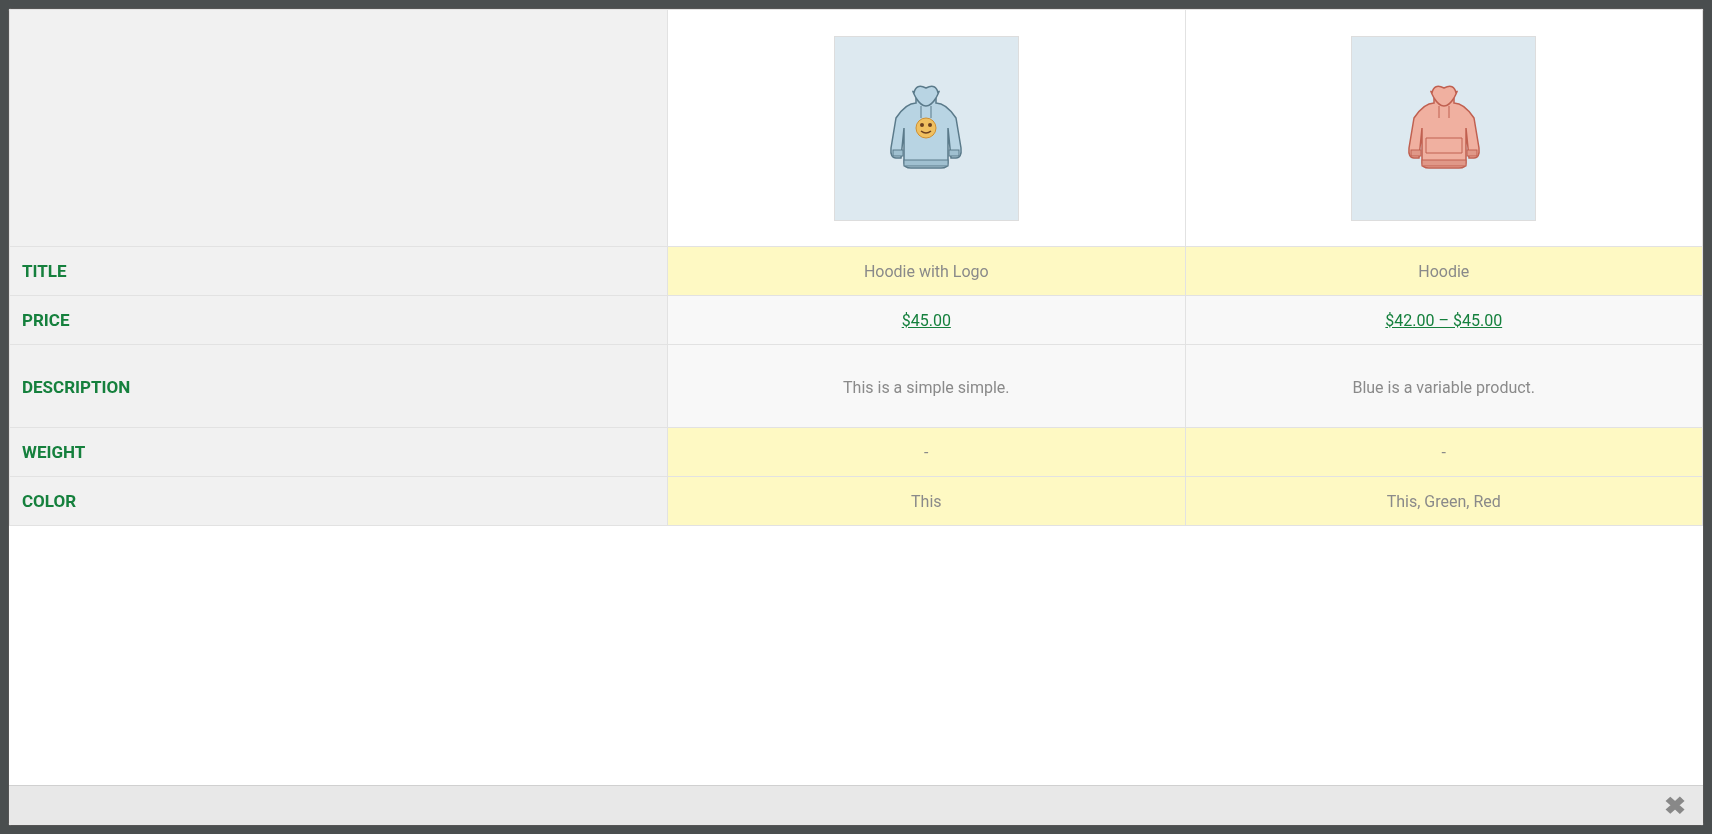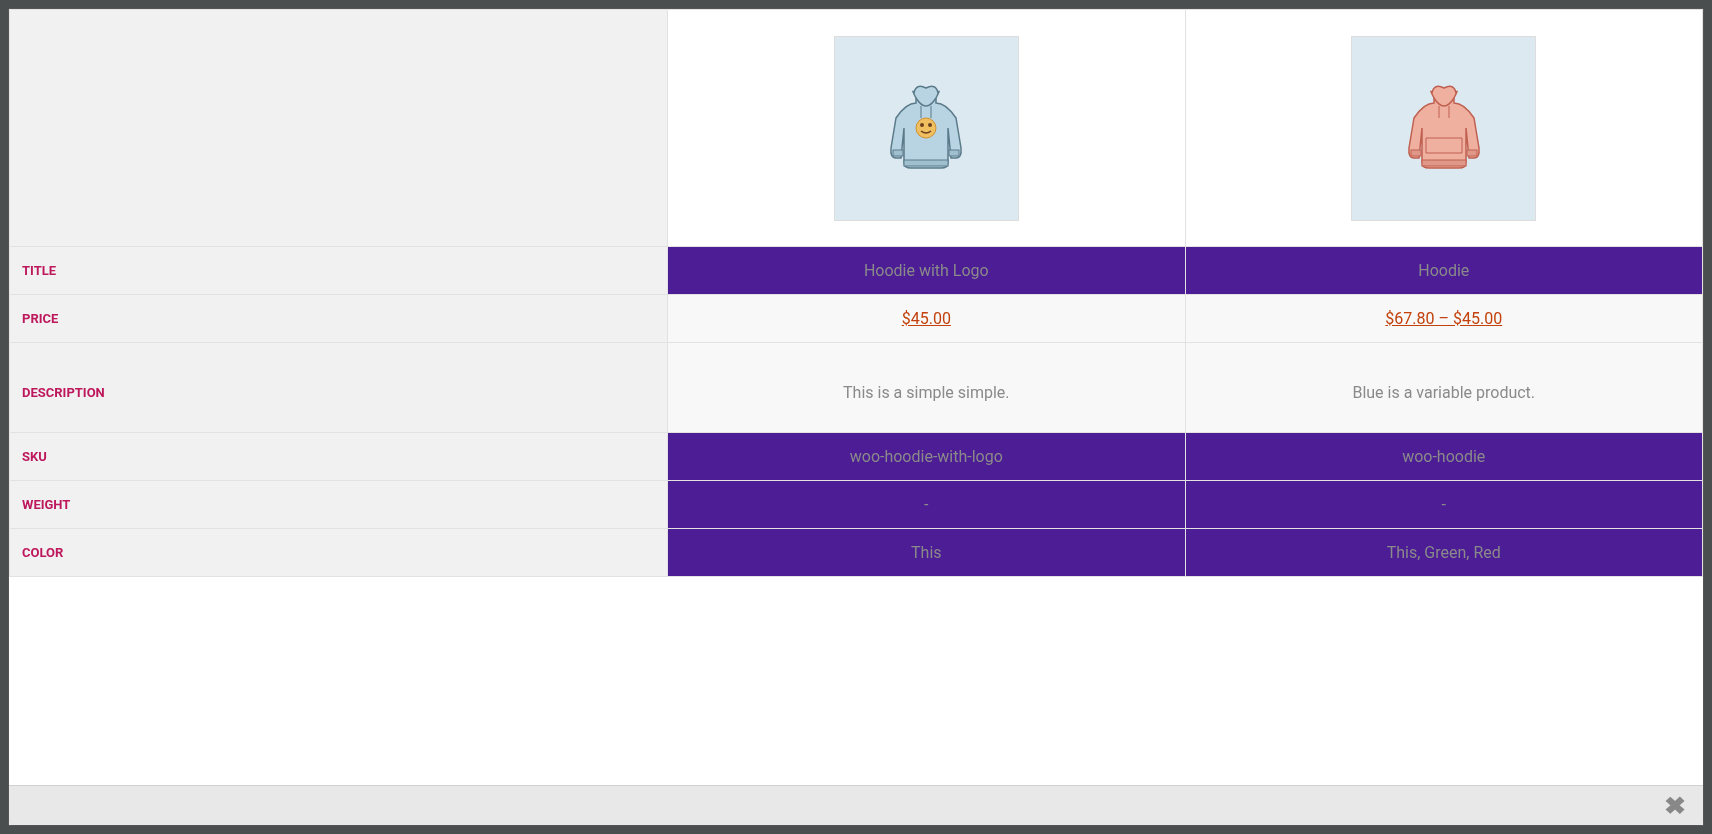--- a/index.html
+++ b/index.html
@@ -56,31 +56,31 @@
     }
     .compare-table td, .compare-table th {
       border: 1px solid #e2e2e2;
       padding: 14px 12px;
       vertical-align: middle;
     }
     .compare-table .label-col {
       width: 585px;
       background: #f1f1f1;
       font-weight: 700;
-      font-size: 13px;
-      color: #be185d;
+      font-size: 17px;
+      color: #15803d;
       text-transform: uppercase;
       text-align: left;
     }
     .compare-table .product-col {
       width: 460px;
       text-align: center;
       font-size: 16px;
       color: #8a8a8a;
-      background: #4c1d95;
+      background: #fef9c3;
     }
     .compare-table tr.stripe .product-col {
       background: #f8f8f8;
     }
     .image-row td {
       height: 237px;
       padding: 0;
     }
     .image-row .label-col {
       background: #f1f1f1;
@@ -102,38 +102,38 @@
     }
     .product-image-inner {
       width: 100%;
       height: 100%;
       background: #dde9f0;
       display: flex;
       align-items: center;
       justify-content: center;
     }
     .price-text {
-      color: #c2410c;
+      color: #15803d;
       text-decoration: underline;
       font-size: 16px;
     }
     .btn {
       display: inline-block;
       background: #4a4a4a;
       color: #fff;
       font-size: 15px;
       font-weight: 500;
       letter-spacing: 0.3px;
       padding: 12px 22px;
       border: none;
       cursor: pointer;
       text-transform: uppercase;
     }
     .desc-row td {
-      padding-top: 40px;
+      padding-top: 32px;
       padding-bottom: 30px;
     }
     
     .modal-content::-webkit-scrollbar {
       width: 16px;
     }
     .modal-content::-webkit-scrollbar-track {
       background: #f0f0f0;
     }
     .modal-content::-webkit-scrollbar-thumb {
@@ -194,31 +194,26 @@
         </td>
       </tr>
       <tr>
         <td class="label-col">TITLE</td>
         <td class="product-col">Hoodie with Logo</td>
         <td class="product-col">Hoodie</td>
       </tr>
       <tr class="stripe">
         <td class="label-col">PRICE</td>
         <td class="product-col"><span class="price-text">$45.00</span></td>
-        <td class="product-col"><span class="price-text">$67.80 – $45.00</span></td>
+        <td class="product-col"><span class="price-text">$42.00 – $45.00</span></td>
       </tr>
       <tr class="stripe desc-row">
         <td class="label-col">DESCRIPTION</td>
         <td class="product-col">This is a simple simple.</td>
         <td class="product-col">Blue is a variable product.</td>
-      </tr>
-      <tr>
-        <td class="label-col">SKU</td>
-        <td class="product-col">woo-hoodie-with-logo</td>
-        <td class="product-col">woo-hoodie</td>
       </tr>
       <tr>
         <td class="label-col">WEIGHT</td>
         <td class="product-col">-</td>
         <td class="product-col">-</td>
       </tr>
       <tr>
         <td class="label-col">COLOR</td>
         <td class="product-col">This</td>
         <td class="product-col">This, Green, Red</td>

